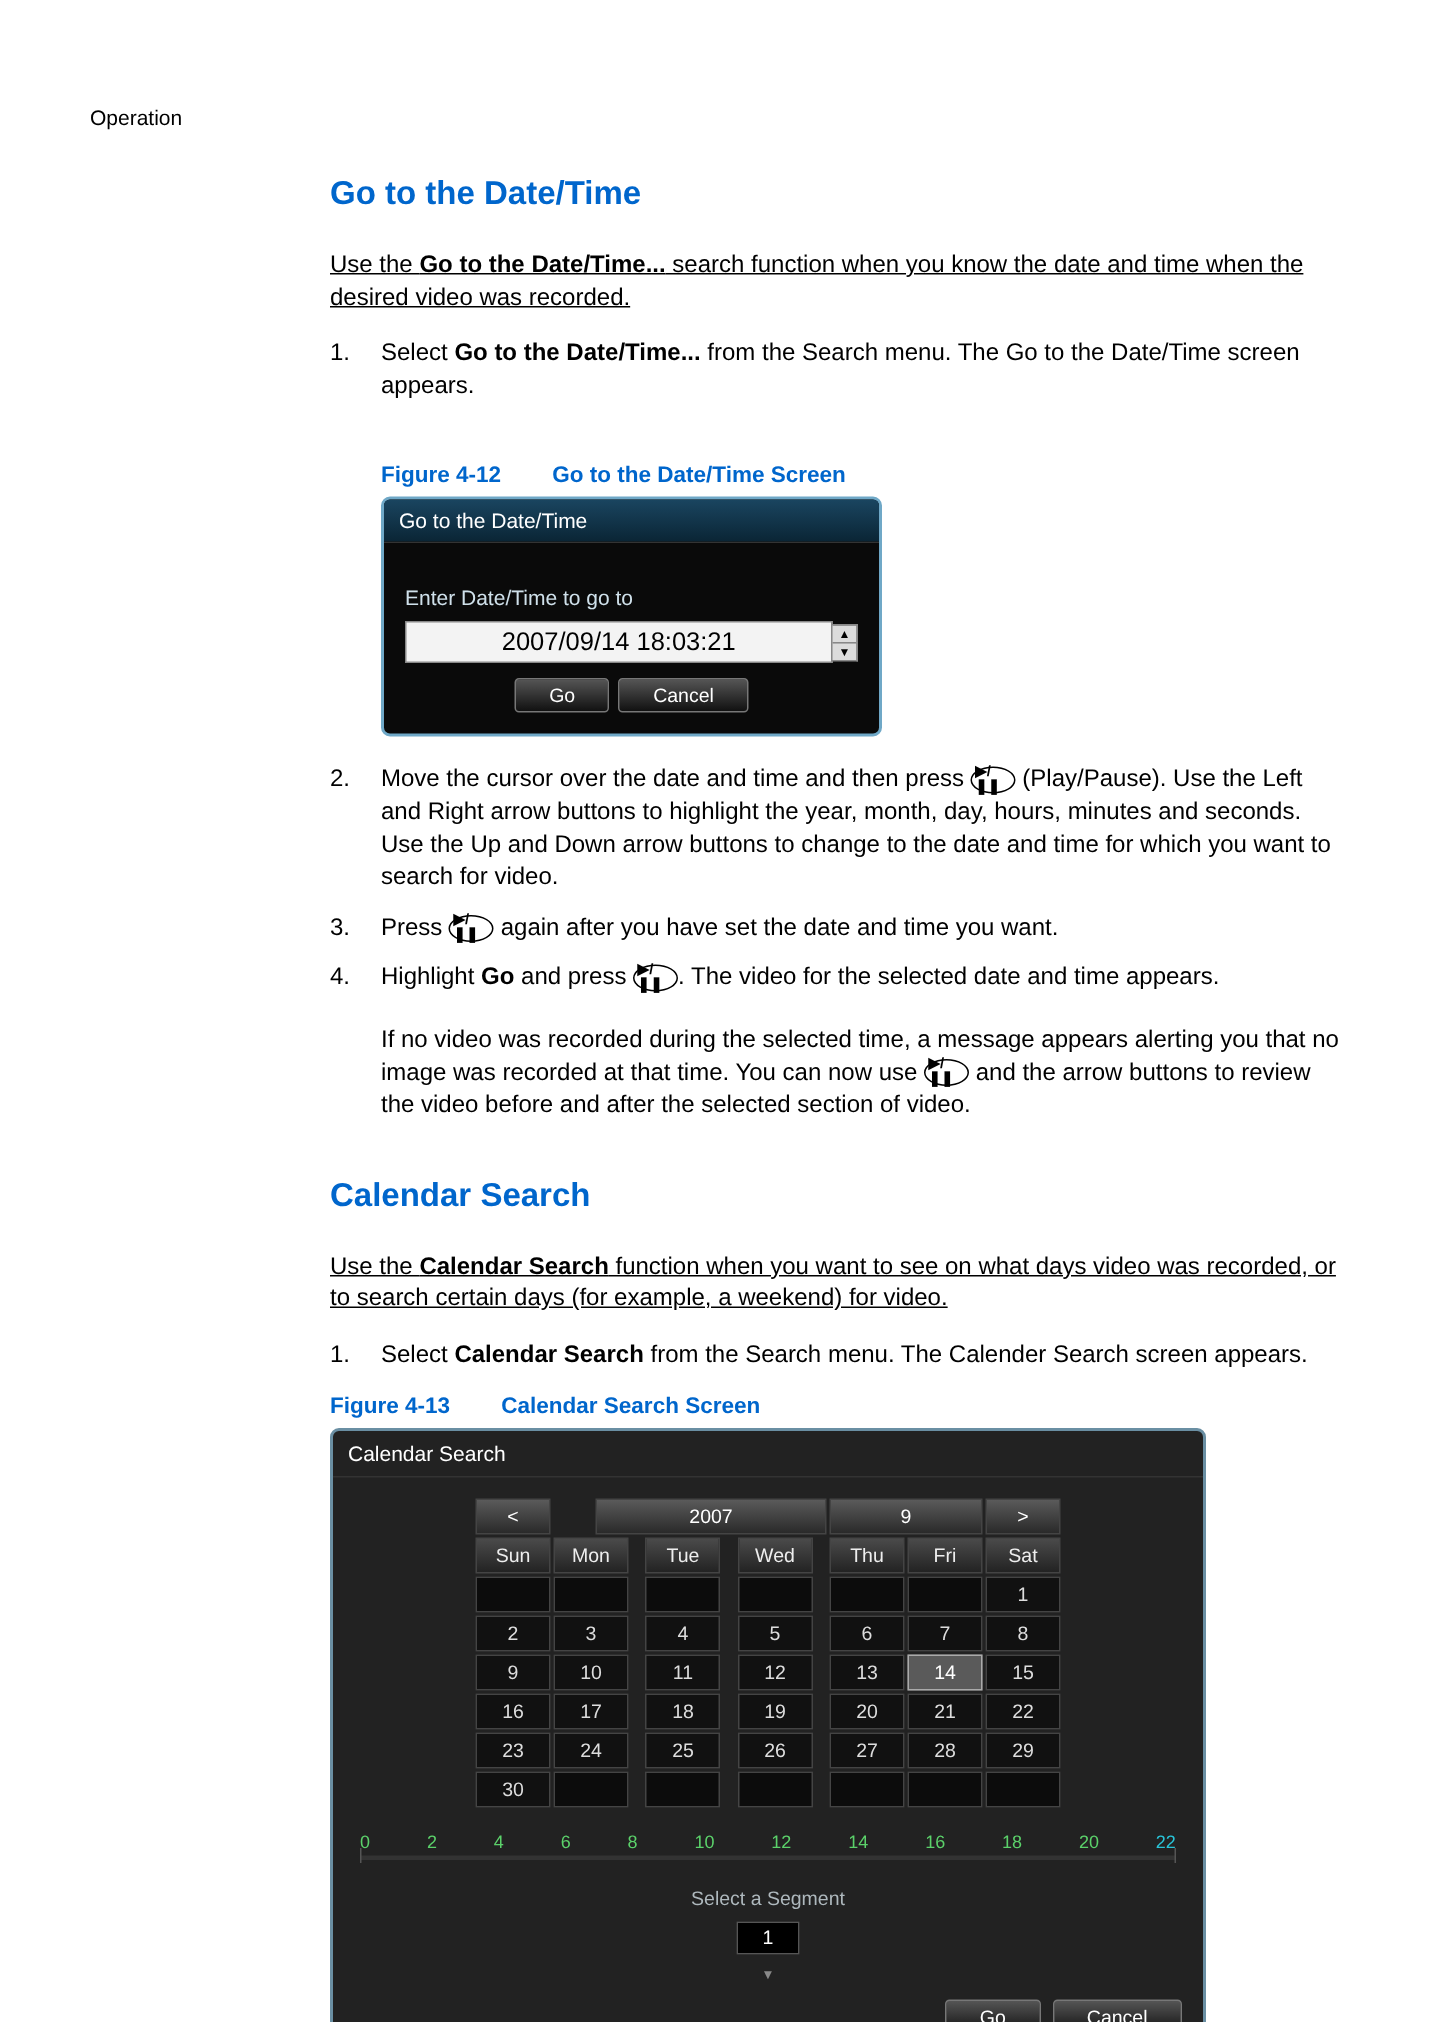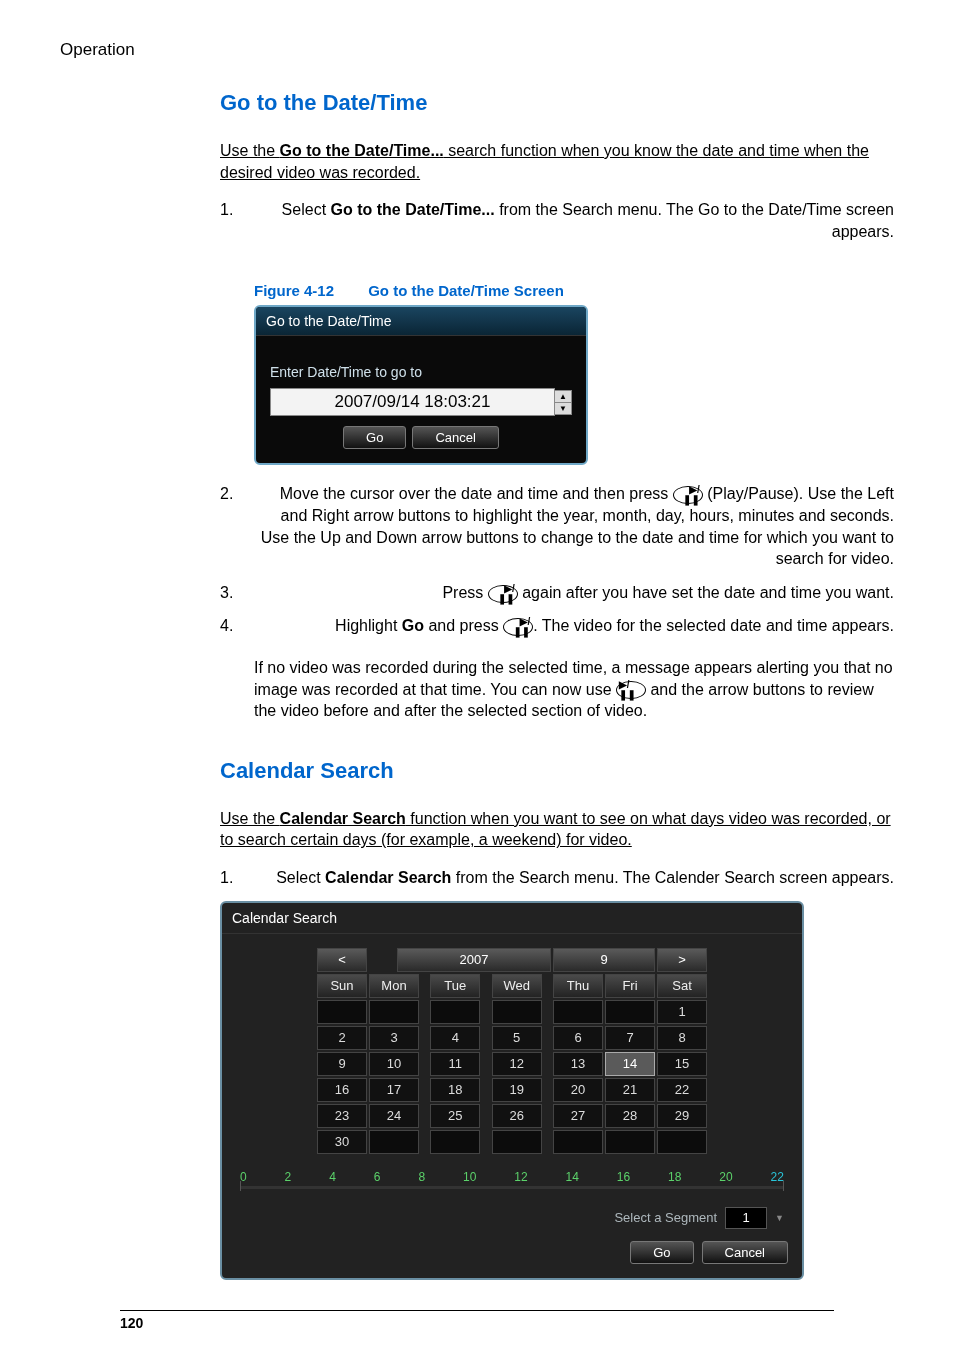--- a/index.html
+++ b/index.html
@@ -6,22 +6,23 @@
     margin:0;
     padding:40px 60px 40px 60px;
     font-family:Arial,Helvetica,sans-serif;
     font-size:16px;
     color:#000;
     background:#fff;
     width:954px;
     box-sizing:border-box;
   }
   .page-header{
-    font-size:17px;
+    font-size:14px;
     margin-bottom:30px;
+    margin-top:30px;
   }
   .content{
     margin-left:160px;
   }
   h2.section{
     color:#0066cc;
     font-size:22px;
     font-weight:bold;
     margin:0 0 24px 0;
   }
@@ -39,21 +40,20 @@
     display:flex;
     margin-bottom:12px;
     line-height:1.35;
   }
   ol.numbered li .num{
     width:34px;
     flex:0 0 34px;
   }
   ol.numbered li .txt{
     flex:1;
-    text-align:right;
   }
   .sub-para{
     margin-left:34px;
     margin-bottom:12px;
     line-height:1.35;
     margin-top:20px;
   }
   .figure-label{
     color:#0066cc;
     font-weight:bold;
@@ -182,20 +182,21 @@
   }
   .tl-track::before{
     content:'';position:absolute;left:0;right:0;top:-5px;height:10px;
     border-left:1px solid #555;border-right:1px solid #555;
   }
   .seg-row{
     display:flex;justify-content:flex-end;align-items:center;gap:8px;
     margin:18px 4px 12px 4px;
     color:#aeb8bd;
     font-size:13px;
+    flex-direction:column;
   }
   .seg-box{
     width:40px;height:20px;
     background:#000;border:1px solid #555;
     display:flex;align-items:center;justify-content:center;
     color:#fff;
   }
   .seg-caret{font-size:9px;color:#888;}
   .cal-buttons{
     display:flex;justify-content:flex-end;gap:8px;margin-top:6px;
@@ -291,20 +292,24 @@
 
   <ol class="numbered">
     <li>
       <span class="num">1.</span>
       <span class="txt">
         <span>Select </span><span class="bold">Calendar Search</span><span> from the Search menu. The Calender Search screen appears.</span>
       </span>
     </li>
   </ol>
 
+  <div class="figure-label">
+    <span class="fnum">Figure 4-13</span>
+    <span>Calendar Search Screen</span>
+  </div>
 
   <div class="cal-screen">
     <div class="cal-title">Calendar Search</div>
     <div class="cal-body">
       <table class="cal-grid">
         <tbody>
             <tr>
           <td>
                 <div class="cell header nav">&lt;</div>
               </td>

